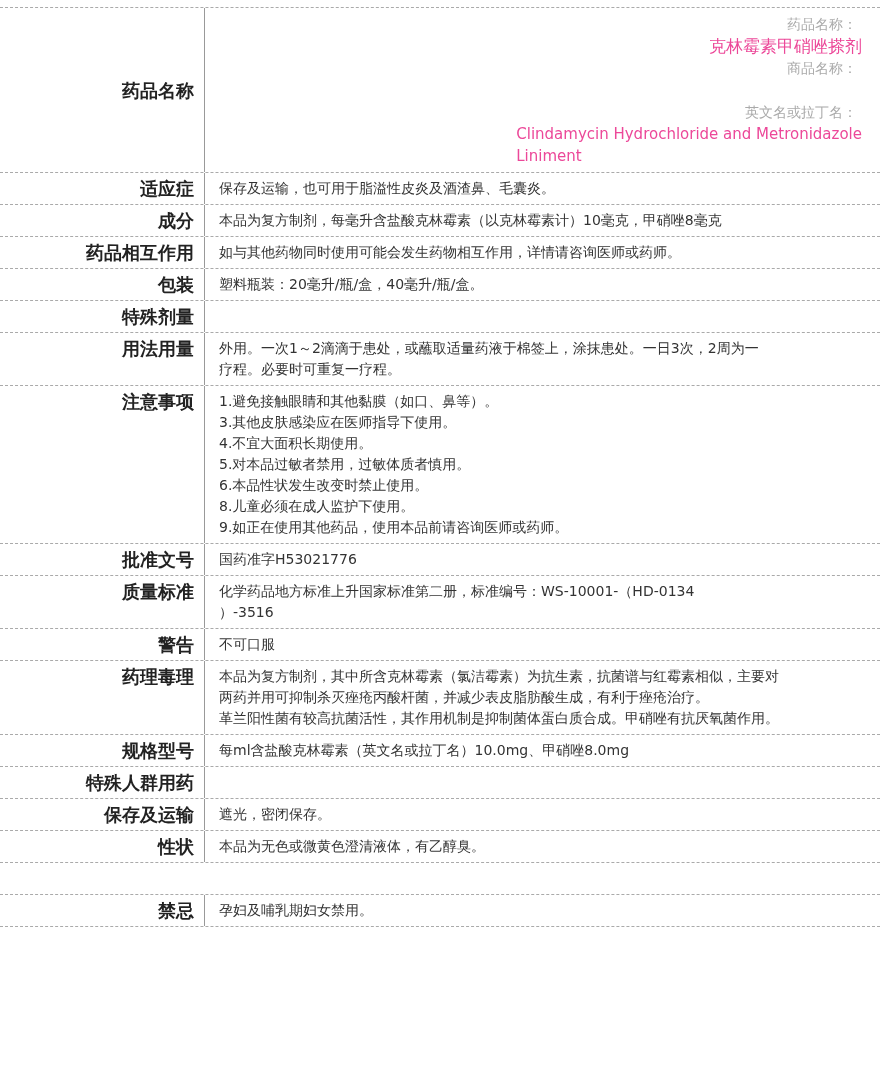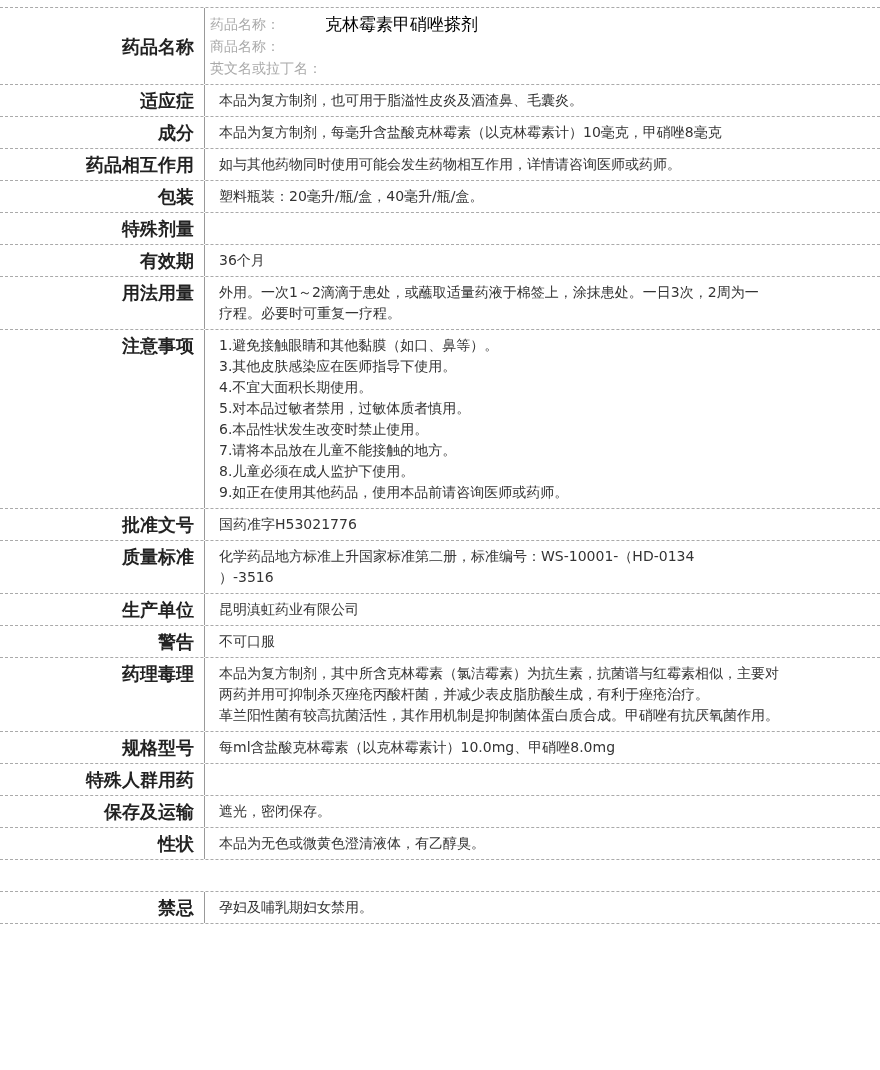--- a/index.html
+++ b/index.html
@@ -50,28 +50,29 @@
     justify-content: flex-end;
   }
   .name-row .value-cell {
     padding-left: 5px;
     line-height: 22px;
   }
   .name-row .line { min-height: 22px; }
   .field {
     display: flex;
     align-items: flex-end;
+    flex-direction: column;
   }
   .field-label {
     color: #aaaaaa;
     font-size: 14px;
     white-space: nowrap;
     margin-right: 5px;
   }
-  .field-value { color: #000000; margin-left: 40px; }
+  .field-value { color: #ec4899; margin-left: 40px; }
   .field:nth-child(1) .field-value { font-size: 17px; }
   .field:nth-child(3) .field-value { font-size: 15px; }
 </style>
 </head>
 <body>
 
 <div class="drug-table">
   <div class="row name-row">
     <div class="label-cell">药品名称</div>
     <div class="value-cell" id="name-fields">
@@ -82,28 +83,32 @@
           </div>
         </div>
         <div class="field">
           <span class="field-label">商品名称：</span>
           <div class="field-value">
             <div class="line"></div>
           </div>
         </div>
         <div class="field">
           <span class="field-label">英文名或拉丁名：</span>
+          <div class="field-value">
+            <div class="line">Clindamycin Hydrochloride and Metronidazole</div>
+            <div class="line">Liniment</div>
+          </div>
         </div>
       </div>
   </div>
   <div id="rows">
       <div class="row">
         <div class="label-cell">适应症</div>
         <div class="value-cell">
-          <div class="line">本品为复方制剂，也可用于脂溢性皮炎及酒渣鼻、毛囊炎。</div>
+          <div class="line">保存及运输，也可用于脂溢性皮炎及酒渣鼻、毛囊炎。</div>
         </div>
       </div>
       <div class="row">
         <div class="label-cell">成分</div>
         <div class="value-cell">
           <div class="line">本品为复方制剂，每毫升含盐酸克林霉素（以克林霉素计）10毫克，甲硝唑8毫克</div>
         </div>
       </div>
       <div class="row">
         <div class="label-cell">药品相互作用</div>
@@ -114,85 +119,72 @@
       <div class="row">
         <div class="label-cell">包装</div>
         <div class="value-cell">
           <div class="line">塑料瓶装：20毫升/瓶/盒，40毫升/瓶/盒。</div>
         </div>
       </div>
       <div class="row">
         <div class="label-cell">特殊剂量</div>
         <div class="value-cell">
           <div class="line"></div>
-        </div>
-      </div>
-      <div class="row">
-        <div class="label-cell">有效期</div>
-        <div class="value-cell">
-          <div class="line">36个月</div>
         </div>
       </div>
       <div class="row">
         <div class="label-cell">用法用量</div>
         <div class="value-cell">
           <div class="line">外用。一次1～2滴滴于患处，或蘸取适量药液于棉签上，涂抹患处。一日3次，2周为一</div>
           <div class="line">疗程。必要时可重复一疗程。</div>
         </div>
       </div>
       <div class="row">
         <div class="label-cell">注意事项</div>
         <div class="value-cell">
           <div class="line">1.避免接触眼睛和其他黏膜（如口、鼻等）。</div>
           <div class="line">3.其他皮肤感染应在医师指导下使用。</div>
           <div class="line">4.不宜大面积长期使用。</div>
           <div class="line">5.对本品过敏者禁用，过敏体质者慎用。</div>
           <div class="line">6.本品性状发生改变时禁止使用。</div>
-          <div class="line">7.请将本品放在儿童不能接触的地方。</div>
           <div class="line">8.儿童必须在成人监护下使用。</div>
           <div class="line">9.如正在使用其他药品，使用本品前请咨询医师或药师。</div>
         </div>
       </div>
       <div class="row">
         <div class="label-cell">批准文号</div>
         <div class="value-cell">
           <div class="line">国药准字H53021776</div>
         </div>
       </div>
       <div class="row">
         <div class="label-cell">质量标准</div>
         <div class="value-cell">
           <div class="line">化学药品地方标准上升国家标准第二册，标准编号：WS-10001-（HD-0134</div>
           <div class="line">）-3516</div>
-        </div>
-      </div>
-      <div class="row">
-        <div class="label-cell">生产单位</div>
-        <div class="value-cell">
-          <div class="line">昆明滇虹药业有限公司</div>
         </div>
       </div>
       <div class="row">
         <div class="label-cell">警告</div>
         <div class="value-cell">
           <div class="line">不可口服</div>
         </div>
       </div>
       <div class="row">
         <div class="label-cell">药理毒理</div>
         <div class="value-cell">
           <div class="line">本品为复方制剂，其中所含克林霉素（氯洁霉素）为抗生素，抗菌谱与红霉素相似，主要对</div>
           <div class="line">两药并用可抑制杀灭痤疮丙酸杆菌，并减少表皮脂肪酸生成，有利于痤疮治疗。</div>
           <div class="line">革兰阳性菌有较高抗菌活性，其作用机制是抑制菌体蛋白质合成。甲硝唑有抗厌氧菌作用。</div>
         </div>
       </div>
       <div class="row">
         <div class="label-cell">规格型号</div>
         <div class="value-cell">
-          <div class="line">每ml含盐酸克林霉素（以克林霉素计）10.0mg、甲硝唑8.0mg</div>
+          <div class="line">每ml含盐酸克林霉素（英文名或拉丁名）10.0mg、甲硝唑8.0mg</div>
         </div>
       </div>
       <div class="row">
         <div class="label-cell">特殊人群用药</div>
         <div class="value-cell">
           <div class="line"></div>
         </div>
       </div>
       <div class="row">
         <div class="label-cell">保存及运输</div>

